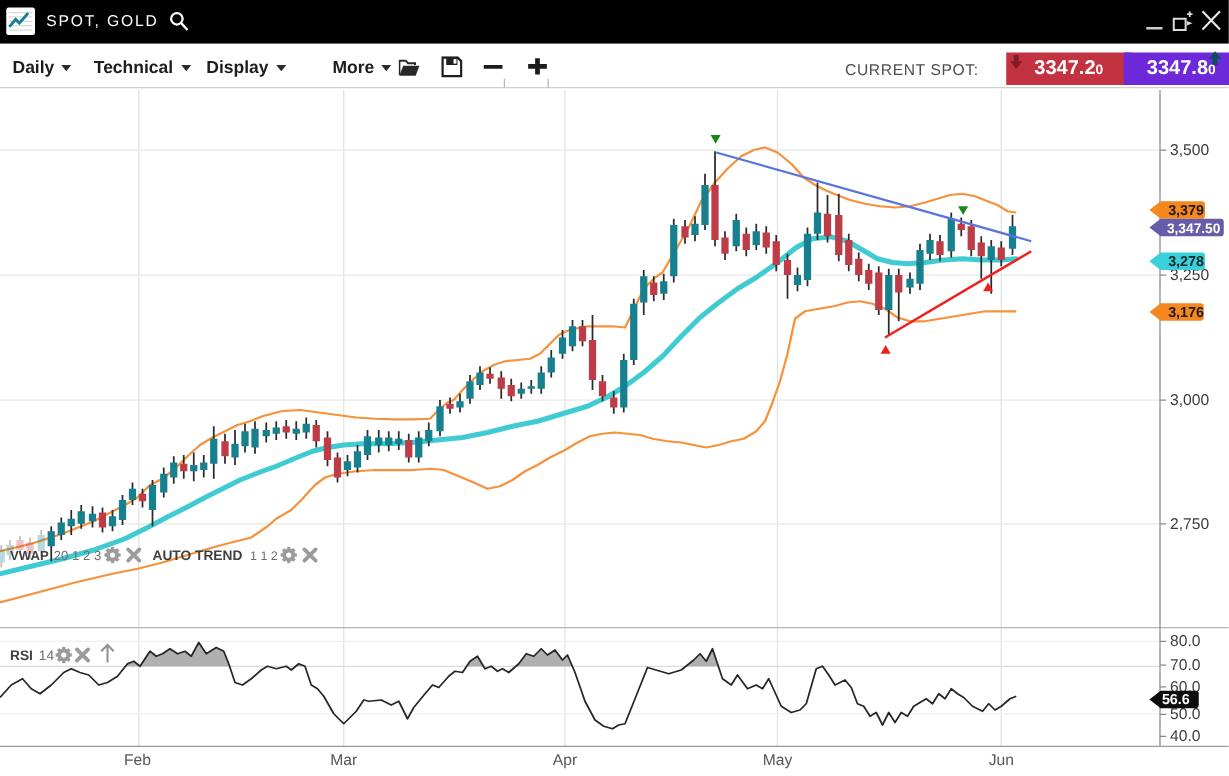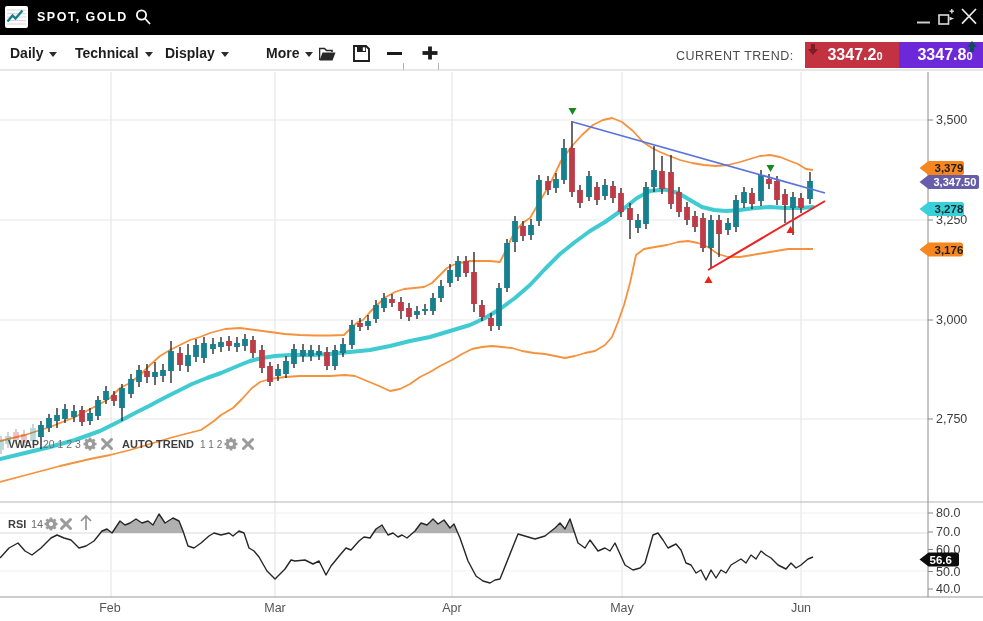--- a/index.html
+++ b/index.html
@@ -1,21 +1,21 @@
 <!DOCTYPE html>
 <html><head><meta charset="utf-8">
 <style>
 * { margin:0; padding:0; box-sizing:border-box; }
 html,body { width:983px; height:621px; background:#fff; overflow:hidden;
   font-family:"Liberation Sans", sans-serif; }
 #hdr { position:absolute; left:0; top:0; width:983px; height:35px; background:#000; }
 #logo { position:absolute; left:5px; top:6px; width:23px; height:22px; background:#fff;
   border-radius:2px; }
 #title { position:absolute; left:37px; top:10px; color:#fff; font-size:12.5px;
-  letter-spacing:1.5px; font-weight:700; }
+  letter-spacing:1.5px; font-weight:400; }
 #tb { position:absolute; left:0; top:35px; width:983px; height:37px; background:#fff; }
 .menu { position:absolute; top:10px; font-size:14px; font-weight:bold; color:#1d1d1d; }
 .car { display:inline-block; width:0; height:0; border-left:4.5px solid transparent;
   border-right:4.5px solid transparent; border-top:5.5px solid #2b2b2b;
   margin-left:6px; margin-bottom:1px; }
 #cp { position:absolute; top:14px; left:676px; font-size:12.5px; color:#4c4c4c; letter-spacing:0.5px; }
 .pxbox { position:absolute; top:7px; height:26px; color:#fff; font-size:16px;
   font-weight:bold; text-align:center; line-height:26px; }
 </style></head>
 <body>
@@ -58,21 +58,21 @@
  <svg style="position:absolute;left:353px;top:10px" width="17" height="17" viewBox="0 0 17 17">
    <path d="M1,1 L13,1 L16,4 L16,16 L1,16 Z" fill="none" stroke="#1e1e1e" stroke-width="1.9"></path>
    <rect x="4" y="1.5" width="9" height="5.5" fill="#1e1e1e"></rect>
    <rect x="9.8" y="2.3" width="2.4" height="3.6" fill="#fff"></rect>
  </svg>
  <div style="position:absolute;left:387px;top:16.5px;width:15px;height:3.6px;background:#1b1b1b"></div>
  <svg style="position:absolute;left:422px;top:11px" width="16" height="14" viewBox="0 0 16 14">
    <line x1="8" y1="0.5" x2="8" y2="13.5" stroke="#1b1b1b" stroke-width="3.8"></line>
    <line x1="0.5" y1="7" x2="15.5" y2="7" stroke="#1b1b1b" stroke-width="3.8"></line>
  </svg>
- <span id="cp">CURRENT TREND:</span>
+ <span id="cp">CURRENT SPOT:</span>
  <div class="pxbox" style="left:805px;width:100px;background:#c33240">3347.2<span style="font-size:11px">0</span></div>
  <div class="pxbox" style="left:899px;width:92px;background:#6d28d9">3347.8<span style="font-size:11px">0</span></div>
  <svg style="position:absolute;left:808px;top:9px" width="10" height="12" viewBox="0 0 10 12">
    <path d="M3,0 L7,0 L7,5 L10,5 L5,11 L0,5 L3,5 Z" fill="#7d1b26"></path>
  </svg>
  <svg style="position:absolute;left:967px;top:5px" width="10" height="12" viewBox="0 0 10 12">
    <path d="M3,12 L7,12 L7,7 L10,7 L5,1 L0,7 L3,7 Z" fill="#0b4f58"></path>
  </svg>
 </div>
 <svg style="position:absolute;left:0;top:0" width="983" height="621" viewBox="0 0 983 621">

